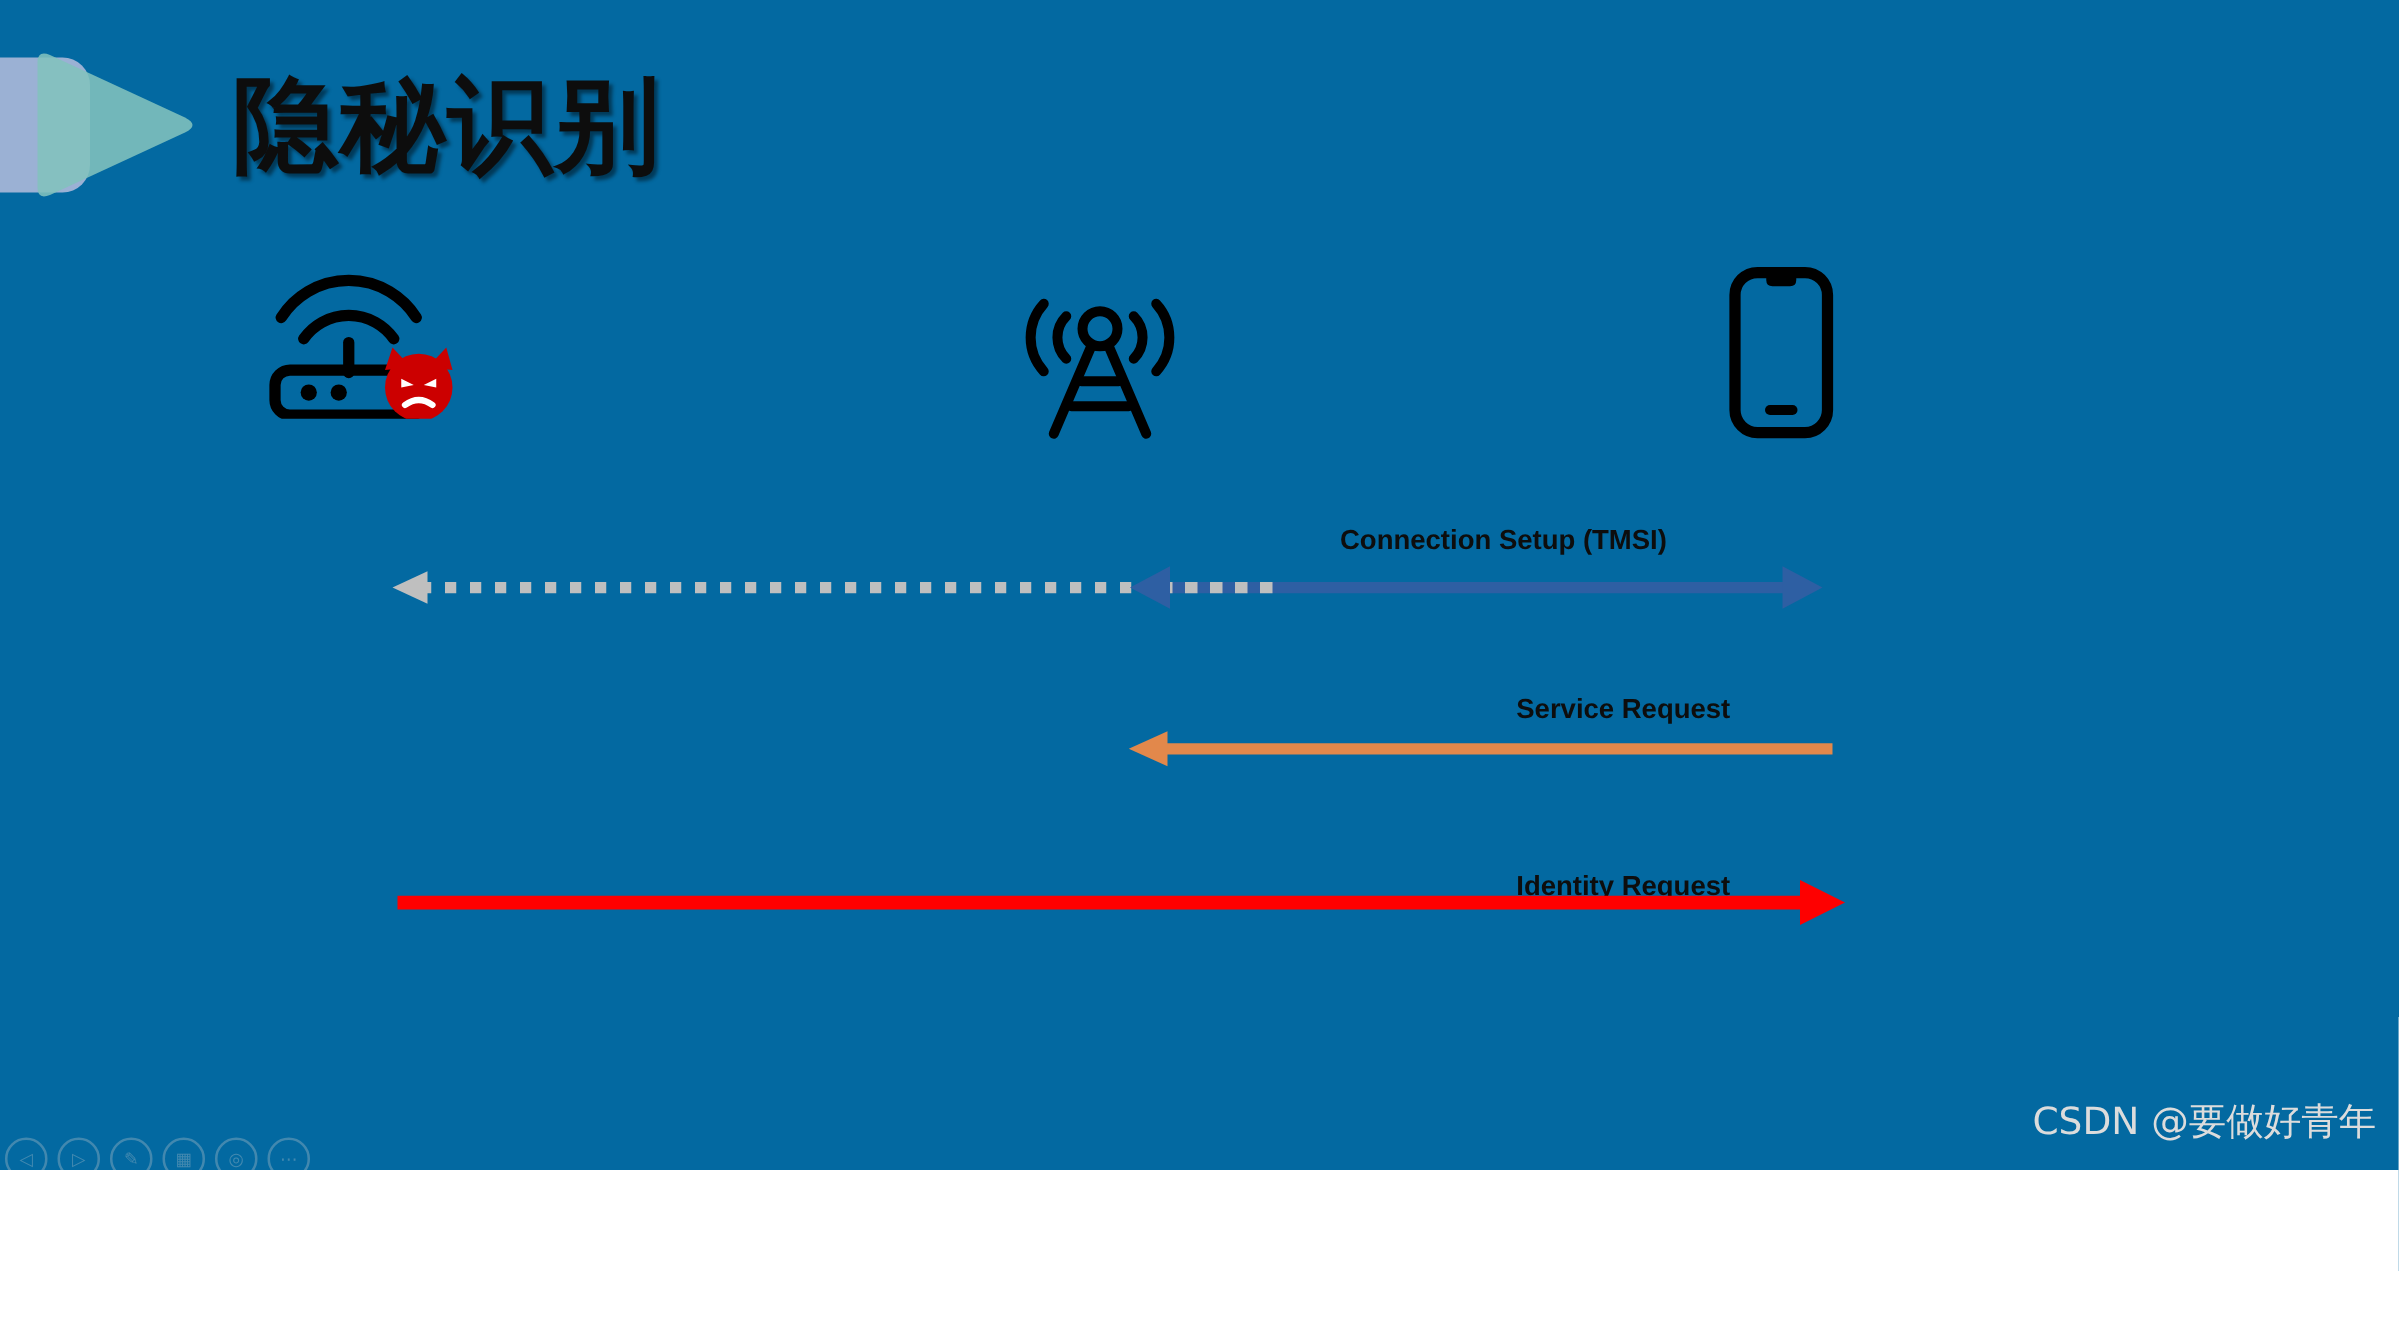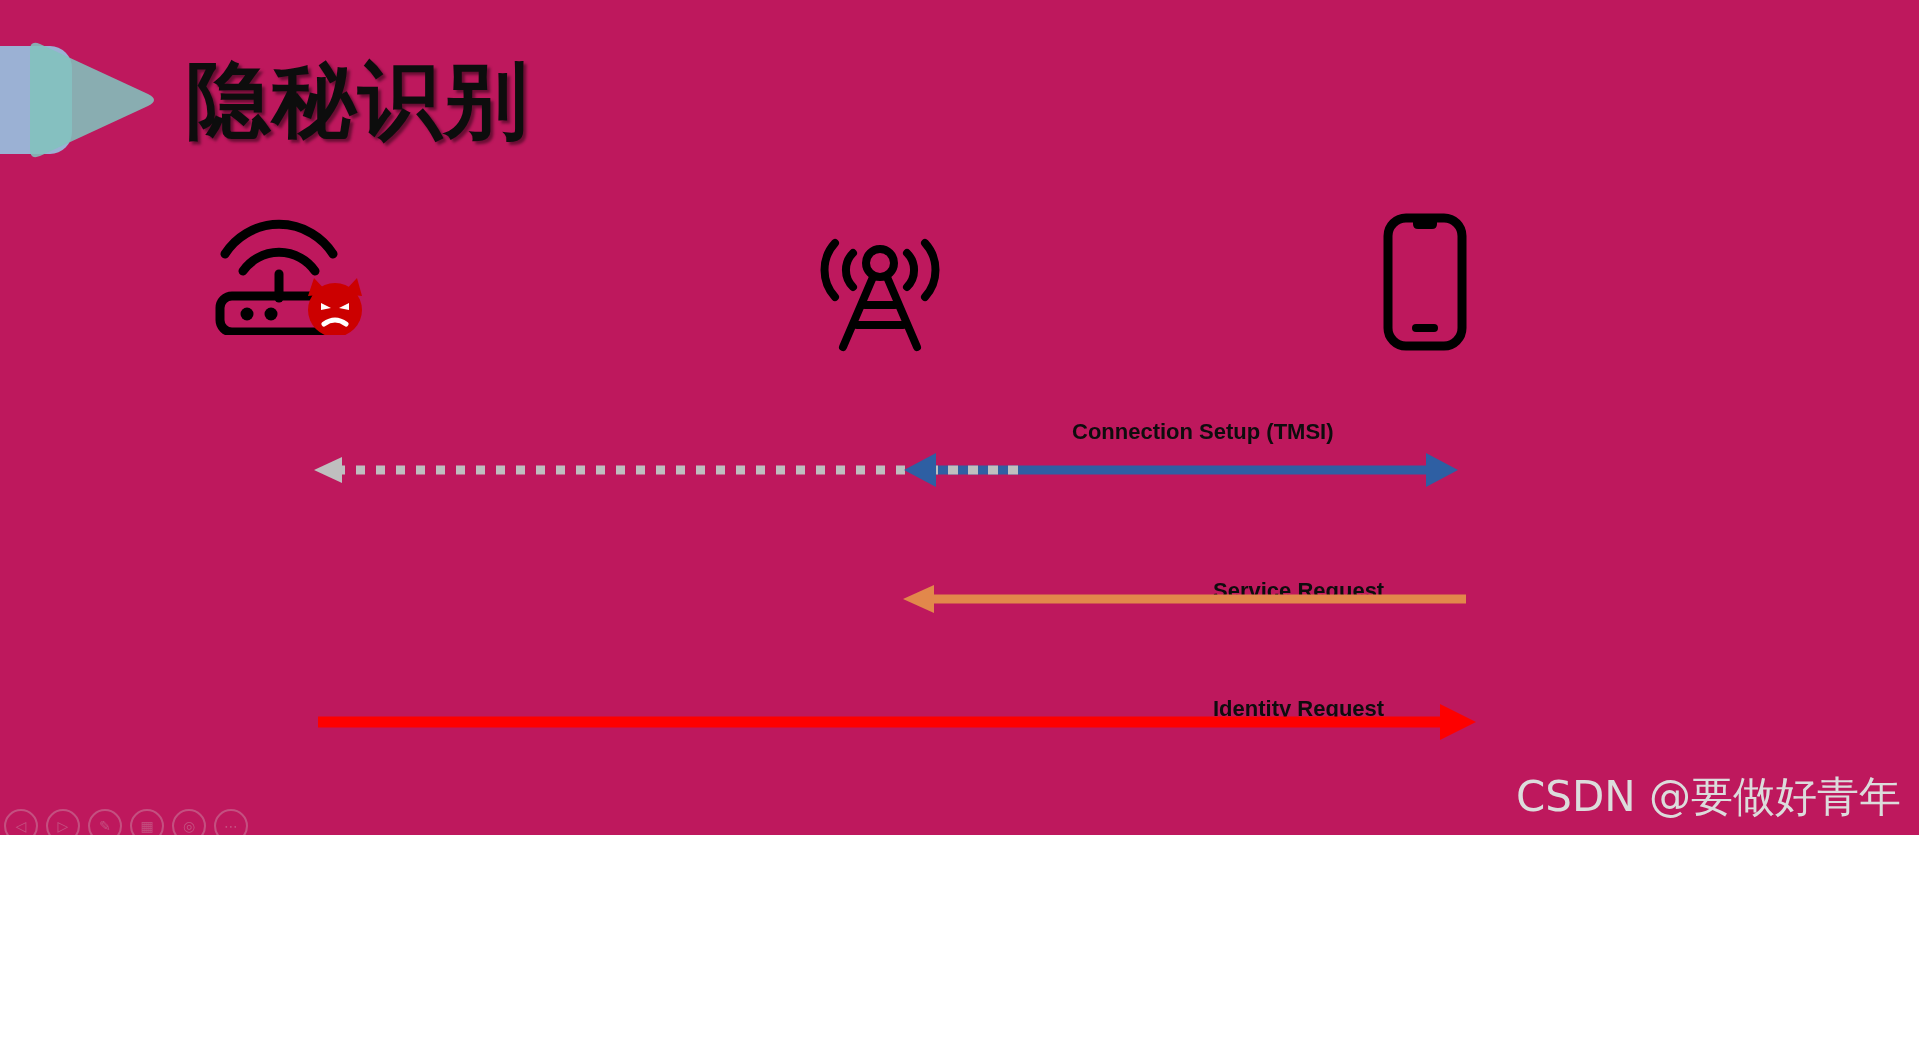--- a/index.html
+++ b/index.html
@@ -7,22 +7,22 @@
     margin: 0;
     padding: 0;
     background: #ffffff;
   }
   body {
     font-family: "Liberation Sans", "DejaVu Sans", sans-serif;
   }
   #slide {
     position: relative;
     width: 1919px;
-    height: 835px;
-    background: #be185d;
+    height: 936px;
+    background: #0369a1;
     overflow: hidden;
   }
 
   
   #logo {
     position: absolute;
     left: 0px;
     top: 28px;
     width: 160px;
     height: 140px;
@@ -70,21 +70,21 @@
     position: absolute;
     left: 0;
     top: 0;
   }
 
   
   #watermark {
     position: absolute;
     right: 18px;
     bottom: 18px;
-    font-size: 42px;
+    font-size: 30px;
     line-height: 40px;
     color: #dcdcdc;
     white-space: nowrap;
     font-family: "DejaVu Sans", "Liberation Sans", sans-serif;
     user-select: none;
   }
   #presenter-bar {
     position: absolute;
     left: 4px;
     bottom: -8px;
@@ -167,21 +167,21 @@
 
       <line x1="922" y1="470" x2="1440" y2="470" stroke="#2e5fa3" stroke-width="9"></line>
 
       <line x1="928" y1="470" x2="1022" y2="470" stroke="#bfbfbf" stroke-width="9" stroke-dasharray="10 10" stroke-linecap="butt"></line>
       <path d="M904 470 L936 453 L936 487 Z" fill="#2e5fa3"></path>
       <path d="M1458 470 L1426 453 L1426 487 Z" fill="#2e5fa3"></path>
     </svg>
   </div>
 
   <div class="flow-row" style="top:0;">
-    <div class="flow-label" style="left:1213px; top:573px;">Service Request</div>
+    <div class="flow-label" style="left:1213px; top:549px;">Service Request</div>
     <svg class="arrow-svg" width="1919" height="1058">
       <line x1="926" y1="599" x2="1466" y2="599" stroke="#e2884b" stroke-width="9" stroke-linecap="butt"></line>
       <path d="M903 599 L934 585 L934 613 Z" fill="#e2884b"></path>
     </svg>
   </div>
 
   <div class="flow-row" style="top:0;">
     <div class="flow-label" style="left:1213px; top:658px;margin-top:33px;">Identity Request</div>
     <svg class="arrow-svg" width="1919" height="1058">
       <line x1="318" y1="722" x2="1444" y2="722" stroke="#fe0000" stroke-width="11" stroke-linecap="butt"></line>

